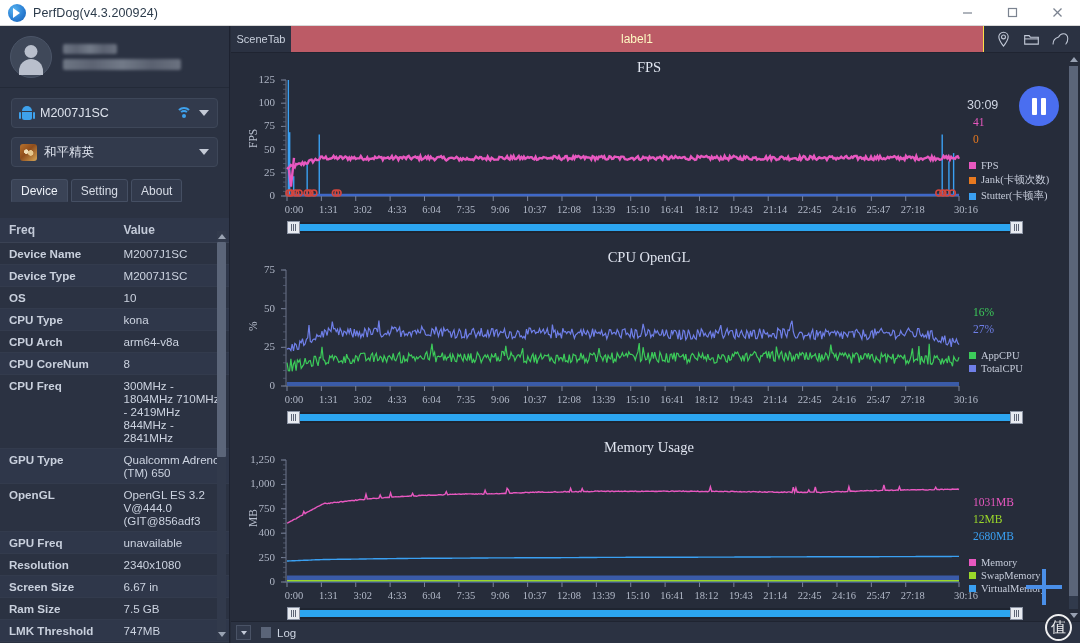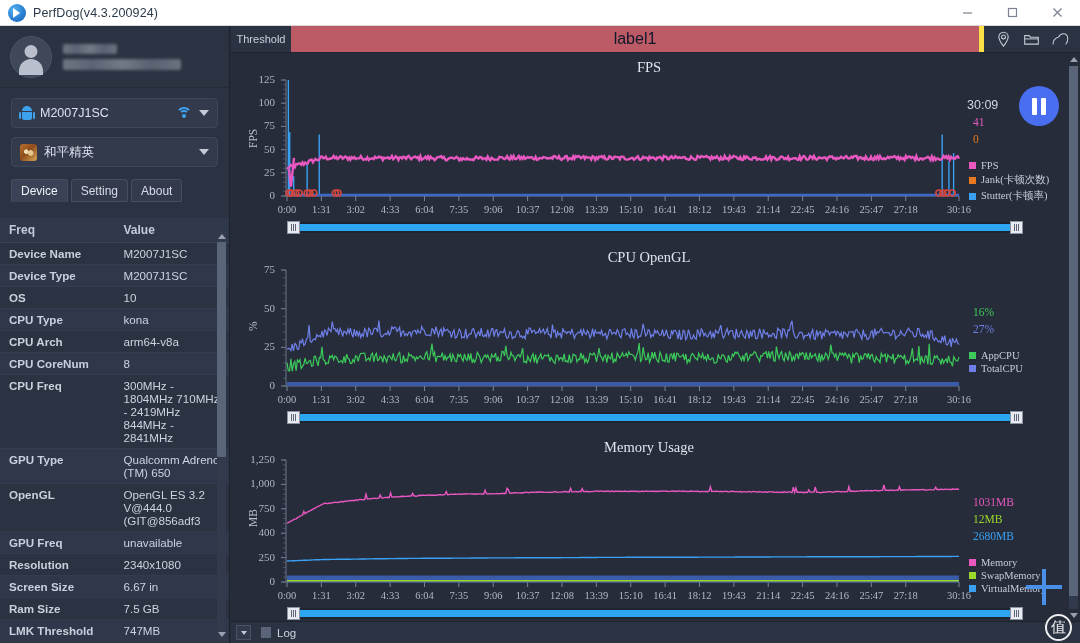--- a/index.html
+++ b/index.html
@@ -177,21 +177,21 @@
   .scenebar {
     height: 27px; display: flex; align-items: stretch; background: #2b3242;
     border-bottom: 1px solid #1f2431;
   }
   .scenetab {
     width: 60px; display: flex; align-items: center; justify-content: center;
     font-size: 11px; color: #c9d0dd; background: #2b3242;
   }
   .labeltab {
     flex: 1; background: #bc5b66; display: flex; align-items: center; justify-content: center;
-    color: #0f172a; font-size: 16px; border-right: 5px solid #fde047;
+    color: #fef9c3; font-size: 12px; border-right: 1px solid #fde047;
   }
   .sceneicons { width: 96px; display: flex; align-items: center; justify-content: space-evenly; }
   .sceneicons svg { display: block; }
 
   .charts {
     position: absolute; left: 0; top: 28px; right: 13px; bottom: 22px;
     overflow: hidden;
   }
   .chart { position: relative; font-family: Liberation Serif, serif; }
   .chart .ctitle {
@@ -199,21 +199,21 @@
   }
   .ylab {
     position: absolute; font-size: 11.5px; color: #b9c0cf;
     transform: rotate(-90deg); transform-origin: 0 0; white-space: nowrap;
   }
   .ytick {
     position: absolute; right: 0; font-size: 11px; color: #aeb5c4;
     text-align: right; white-space: nowrap;
   }
   .xtick {
-    position: absolute; font-size: 10.5px; color: #b2b9c8; white-space: nowrap;
+    position: absolute; font-size: 10.5px; color: #b2b9c8; white-space: nowrap; margin-left: 7px;
   }
   .legend { position: absolute; font-size: 10.5px; color: #c6ccda; }
   .legend .row { display: flex; align-items: center; margin-bottom: 2px; white-space: nowrap; }
   .legend .sw { width: 7px; height: 7px; margin-right: 5px; flex: none; }
   .curval { position: absolute; font-size: 11.5px; white-space: nowrap; text-align: center; }
 
   .scrollstrip {
     position: absolute; height: 11px; left: 56px; right: 44px;
     background: #1e2430;
   }
@@ -427,21 +427,21 @@
         </div>
       <div class="vsarrow dn">
           <b></b>
         </div>
     </div>
   </div>
 
   <div class="main">
 
     <div class="scenebar">
-      <div class="scenetab">Threshold</div>
+      <div class="scenetab">SceneTab</div>
       <div class="labeltab">label1</div>
       <div class="sceneicons">
         <div>
           <svg width="17" height="17" viewBox="0 0 20 20">
               <path d="M10 1.5c-3.1 0-5.5 2.4-5.5 5.4 0 4 5.5 11 5.5 11s5.5-7 5.5-11c0-3-2.4-5.4-5.5-5.4z" fill="none" stroke="#c3cad8" stroke-width="1.3"></path>
               <circle cx="10" cy="7" r="2.3" fill="none" stroke="#c3cad8" stroke-width="1.3"></circle>
             </svg>
         </div>
         <div>
           <svg width="17" height="17" viewBox="0 0 20 20">

